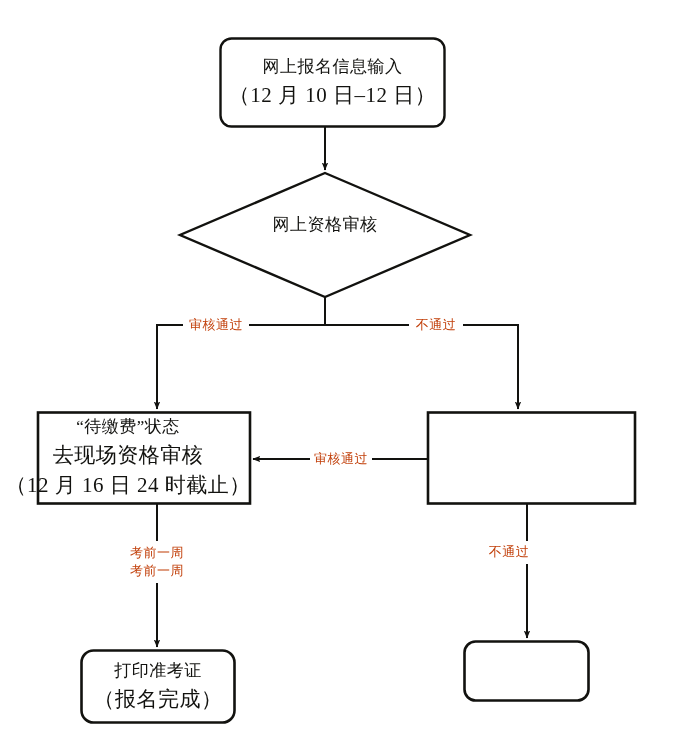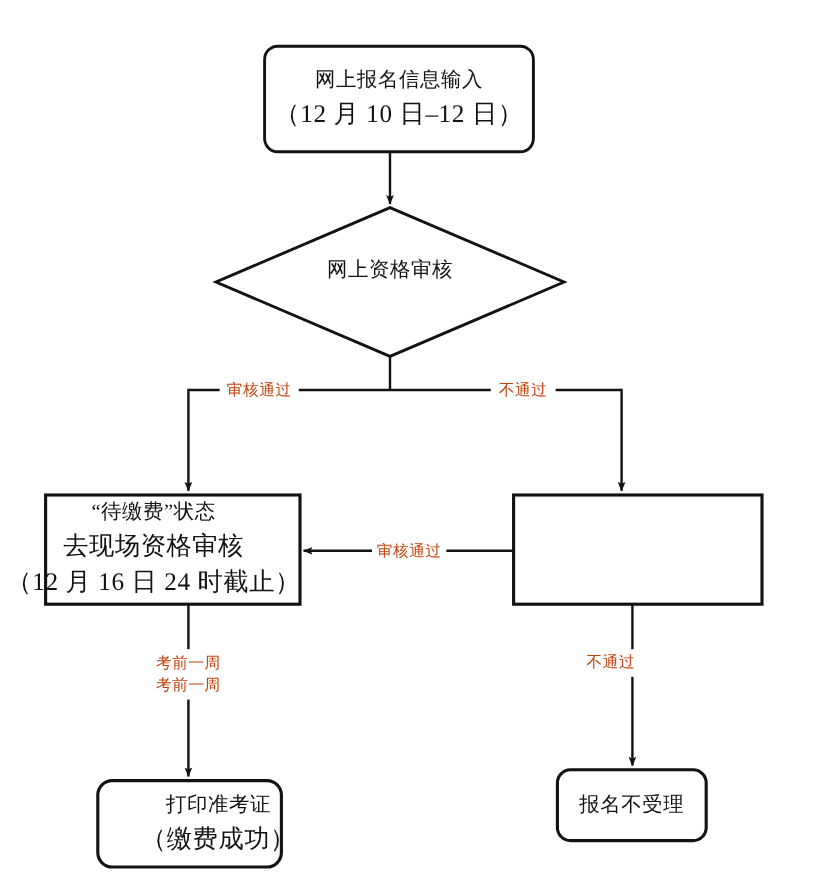--- a/index.html
+++ b/index.html
@@ -106,28 +106,25 @@
     <span class="line1">网上资格审核</span>
   </div>
 
   <div class="node-text" style="left:38px; top:413px; width:180px; height:90px;">
     <span class="line1">“待缴费”状态</span>
     <span class="line2">去现场资格审核</span>
     <span class="line2">（12 月 16 日 24 时截止）</span>
   </div>
 
 
-  <div class="node-text" style="left:81px; top:651px; width:154px; height:71px;margin-left:24px;">
+  <div class="node-text" style="left:81px; top:651px; width:154px; height:71px;">
     <span class="line1">打印准考证</span>
-    <span class="line2">（缴费成功）</span>
+    <span class="line2">（报名完成）</span>
   </div>
 
-  <div class="node-text" style="left:464px; top:642px; width:125px; height:58px;">
-    <span class="line1">报名不受理</span>
-  </div>
 
   <div class="edge-label" style="left:183px; top:313px; width:66px; height:24px;">审核通过</div>
 
   <div class="edge-label" style="left:409px; top:313px; width:54px; height:24px;">不通过</div>
 
   <div class="edge-label" style="left:310px; top:448px; width:62px; height:23px;">审核通过</div>
 
   <div class="edge-label" style="left:110px; top:541px; width:94px; height:42px;">
     <span>考前一周</span>
     <span>考前一周</span>

